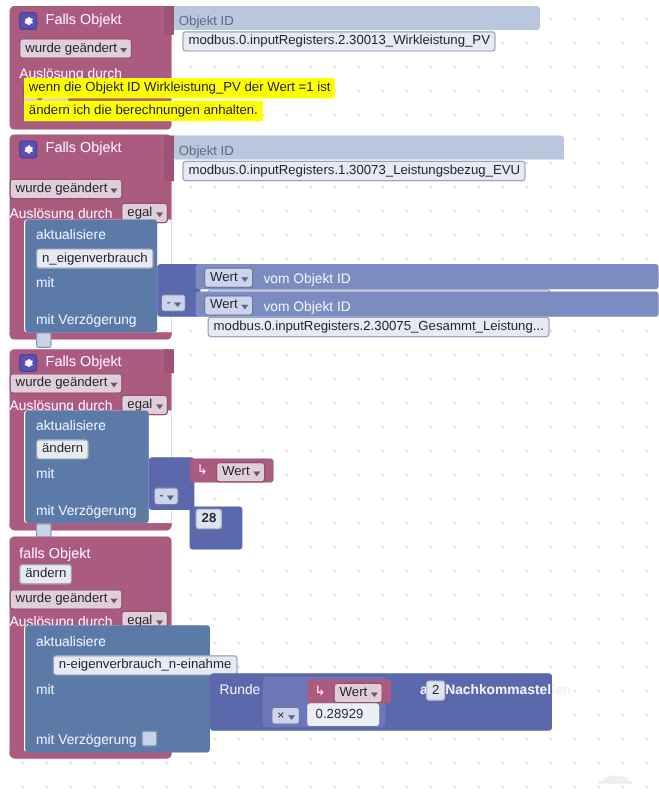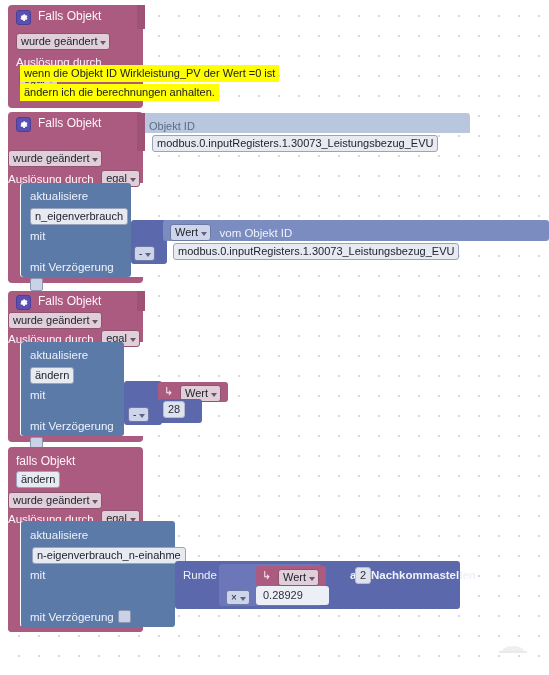--- a/index.html
+++ b/index.html
@@ -111,23 +111,29 @@
 
     <div style="position:absolute;left:8px;top:27px;">
       <span class="chip chip-dd">wurde geändert</span>
     </div>
     <div style="position:absolute;left:8px;top:47px;">
       <span class="lbl">Auslösung durch</span>
       <span class="chip chip-dd" style="margin-left:3px;">egal</span>
     </div>
   </div>
 
+  <div class="blk c-objid" style="left:143px;top:5px;width:307px;height:20px;border-radius:0 3px 3px 0;">
+    <div style="position:absolute;left:6px;top:3px;">
+      <span class="lbl-d" style="color:#5d6b85;">Objekt ID</span>
+      <span class="chip" style="margin-left:3px;">modbus.0.inputRegisters.2.30013_Wirkleistung_PV</span>
+    </div>
+  </div>
   <div class="blk c-hat-d" style="left:137px;top:5px;width:8px;height:24px;"></div>
 
-  <div class="comment" style="left:20px;top:65px;">wenn die Objekt ID Wirkleistung_PV der Wert =0 ist</div>
+  <div class="comment" style="left:20px;top:65px;">wenn die Objekt ID Wirkleistung_PV der Wert =1 ist</div>
   <div class="comment" style="left:20px;top:84px;">ändern ich die berechnungen anhalten.</div>
 
   <div class="blk c-hat" style="left:8px;top:112px;width:135px;height:170px;border-radius:4px;"></div>
 
   <div class="blk" style="left:20px;top:183px;width:123px;height:94px;background:#ffffff;border-radius:3px 0 0 3px;"></div>
   <div class="blk c-hat" style="left:8px;top:277px;width:135px;height:6px;border-radius:0 0 4px 4px;"></div>
 
   <div style="position:absolute;left:16px;top:117px;" class="gear">
     <svg width="9" height="9" viewBox="0 0 16 16">
         <path fill="#ffffff" d="M8 5.2A2.8 2.8 0 1 0 8 10.8 2.8 2.8 0 0 0 8 5.2zm0 4.2A1.4 1.4 0 1 1 8 6.6a1.4 1.4 0 0 1 0 2.8z"></path>
@@ -170,20 +176,27 @@
     </div>
   </div>
 
   <div class="blk c-getval" style="left:163px;top:220px;width:386px;height:21px;border-radius:3px;">
     <div style="position:absolute;left:7px;top:3px;">
       <span class="chip chip-dd blue">Wert</span>
       <span class="lbl-b" style="margin-left:4px;">vom Objekt ID</span>
       <span class="chip" style="margin-left:3px;">modbus.0.inputRegisters.1.30073_Leistungsbezug_EVU</span>
     </div>
   </div>
+  <div class="blk c-getval" style="left:163px;top:243px;width:386px;height:21px;border-radius:3px;">
+    <div style="position:absolute;left:7px;top:3px;">
+      <span class="chip chip-dd blue">Wert</span>
+      <span class="lbl-b" style="margin-left:4px;">vom Objekt ID</span>
+      <span class="chip" style="margin-left:3px;">modbus.0.inputRegisters.2.30075_Gesammt_Leistung...</span>
+    </div>
+  </div>
 
   <div class="blk c-hat" style="left:8px;top:291px;width:135px;height:150px;border-radius:4px;"></div>
   <div class="blk" style="left:20px;top:342px;width:123px;height:94px;background:#ffffff;border-radius:3px 0 0 3px;"></div>
   <div class="blk c-hat" style="left:8px;top:436px;width:135px;height:6px;border-radius:0 0 4px 4px;"></div>
 
   <div style="position:absolute;left:16px;top:295px;" class="gear">
     <svg width="9" height="9" viewBox="0 0 16 16">
         <path fill="#ffffff" d="M8 5.2A2.8 2.8 0 1 0 8 10.8 2.8 2.8 0 0 0 8 5.2zm0 4.2A1.4 1.4 0 1 1 8 6.6a1.4 1.4 0 0 1 0 2.8z"></path>
         <path fill="#ffffff" d="M14 8c0-.4 0-.7-.1-1l1.2-.9-1.3-2.2-1.4.5c-.5-.4-1-.7-1.6-.9L10.6 2H8l-.2 1.5c-.6.2-1.1.5-1.6.9l-1.4-.5-1.3 2.2.2.9c0 .3-.1.6-.1 1s0 .7.1 1l-1.2.9 1.3 2.2 1.4-.5c.5.4 1 .7 1.6.9L8 14h2.6l.2-1.5c.6-.2 1.1-.5 1.6-.9l1.4.5 1.3-2.2-1.2-.9c.1-.3.1-.6.1-1z" opacity=".95"></path>
       </svg>
@@ -215,21 +228,21 @@
     <div style="position:absolute;left:4px;top:24px;">
       <span class="chip chip-dd blue" style="padding:0 12px 0 4px;font-size:10px;">-</span>
     </div>
   </div>
 
   <div class="blk c-value" style="left:158px;top:382px;width:70px;height:20px;border-radius:3px;">
     <span style="position:absolute;left:6px;top:3px;color:#ffe9f3;font-size:11px;">↳</span>
     <span class="chip chip-dd" style="position:absolute;left:22px;top:3px;">Wert</span>
   </div>
 
-  <div class="blk c-math" style="left:158px;top:399px;width:44px;height:24px;border-radius:3px;">
+  <div class="blk c-math" style="left:158px;top:422px;width:44px;height:36px;border-radius:3px;font-weight:bold;">
     <span class="chip-ro" style="position:absolute;left:5px;top:2px;">28</span>
   </div>
 
   <div class="blk c-hat" style="left:8px;top:447px;width:135px;height:185px;border-radius:4px;"></div>
   <div class="blk" style="left:20px;top:521px;width:123px;height:106px;background:#ffffff;border-radius:3px 0 0 3px;"></div>
   <div class="blk c-hat" style="left:8px;top:626px;width:135px;height:6px;border-radius:0 0 4px 4px;"></div>
 
   <div class="lbl" style="position:absolute;left:16px;top:454px;font-size:12px;">falls Objekt</div>
   <div style="position:absolute;left:16px;top:470px;">
     <span class="chip">ändern</span>
@@ -237,21 +250,21 @@
   <div style="position:absolute;left:8px;top:491px;">
     <span class="chip chip-dd">wurde geändert</span>
   </div>
   <div style="position:absolute;left:8px;top:509px;">
     <span class="lbl">Auslösung durch</span>
     <span class="chip chip-dd" style="margin-left:3px;">egal</span>
   </div>
 
   <div class="blk c-update" style="left:21px;top:521px;width:154px;height:106px;border-radius:3px;">
     <div class="lbl-b" style="position:absolute;left:9px;top:7px;">aktualisiere</div>
-    <div style="position:absolute;left:11px;top:25px;">
+    <div style="position:absolute;left:23px;top:25px;">
       <span class="chip">n-eigenverbrauch_n-einahme</span>
     </div>
     <div class="lbl-b" style="position:absolute;left:9px;top:47px;">mit</div>
     <div style="position:absolute;left:9px;top:86px;">
       <span class="lbl-b">mit Verzögerung</span>
       <span class="cbx"></span>
     </div>
   </div>
 
   <div class="blk c-math" style="left:175px;top:561px;width:285px;height:48px;border-radius:3px;">
@@ -264,21 +277,21 @@
   <div class="blk" style="left:219px;top:564px;width:102px;height:42px;border-radius:3px;background:#6b77b8;"></div>
   <div style="position:absolute;left:226px;top:588px;">
     <span class="chip chip-dd blue" style="padding:0 12px 0 4px;font-size:10px;">×</span>
   </div>
 
   <div class="blk c-value" style="left:256px;top:566px;width:70px;height:20px;border-radius:3px;">
     <span style="position:absolute;left:6px;top:3px;color:#ffe9f3;font-size:11px;">↳</span>
     <span class="chip chip-dd" style="position:absolute;left:22px;top:3px;">Wert</span>
   </div>
 
-  <div class="blk" style="left:256px;top:586px;width:73px;height:19px;border-radius:3px;background:#eceff6;text-align:center;">
+  <div class="blk" style="left:256px;top:586px;width:60px;height:19px;border-radius:3px;background:#eceff6;text-align:center;">
     <span class="chip-ro" style="position:absolute;left:3px;top:2px;border:none;background:transparent;">0.28929</span>
   </div>
 
   <div class="trash">
     <svg viewBox="0 0 36 30" width="36" height="30">
       <path fill="#9b9b9b" d="M4 8h28v2H4z"></path>
       <path fill="#b5b5b5" d="M18 3c-6 0-11 2.5-11 5h22c0-2.5-5-5-11-5z"></path>
     </svg>
   </div>
 

